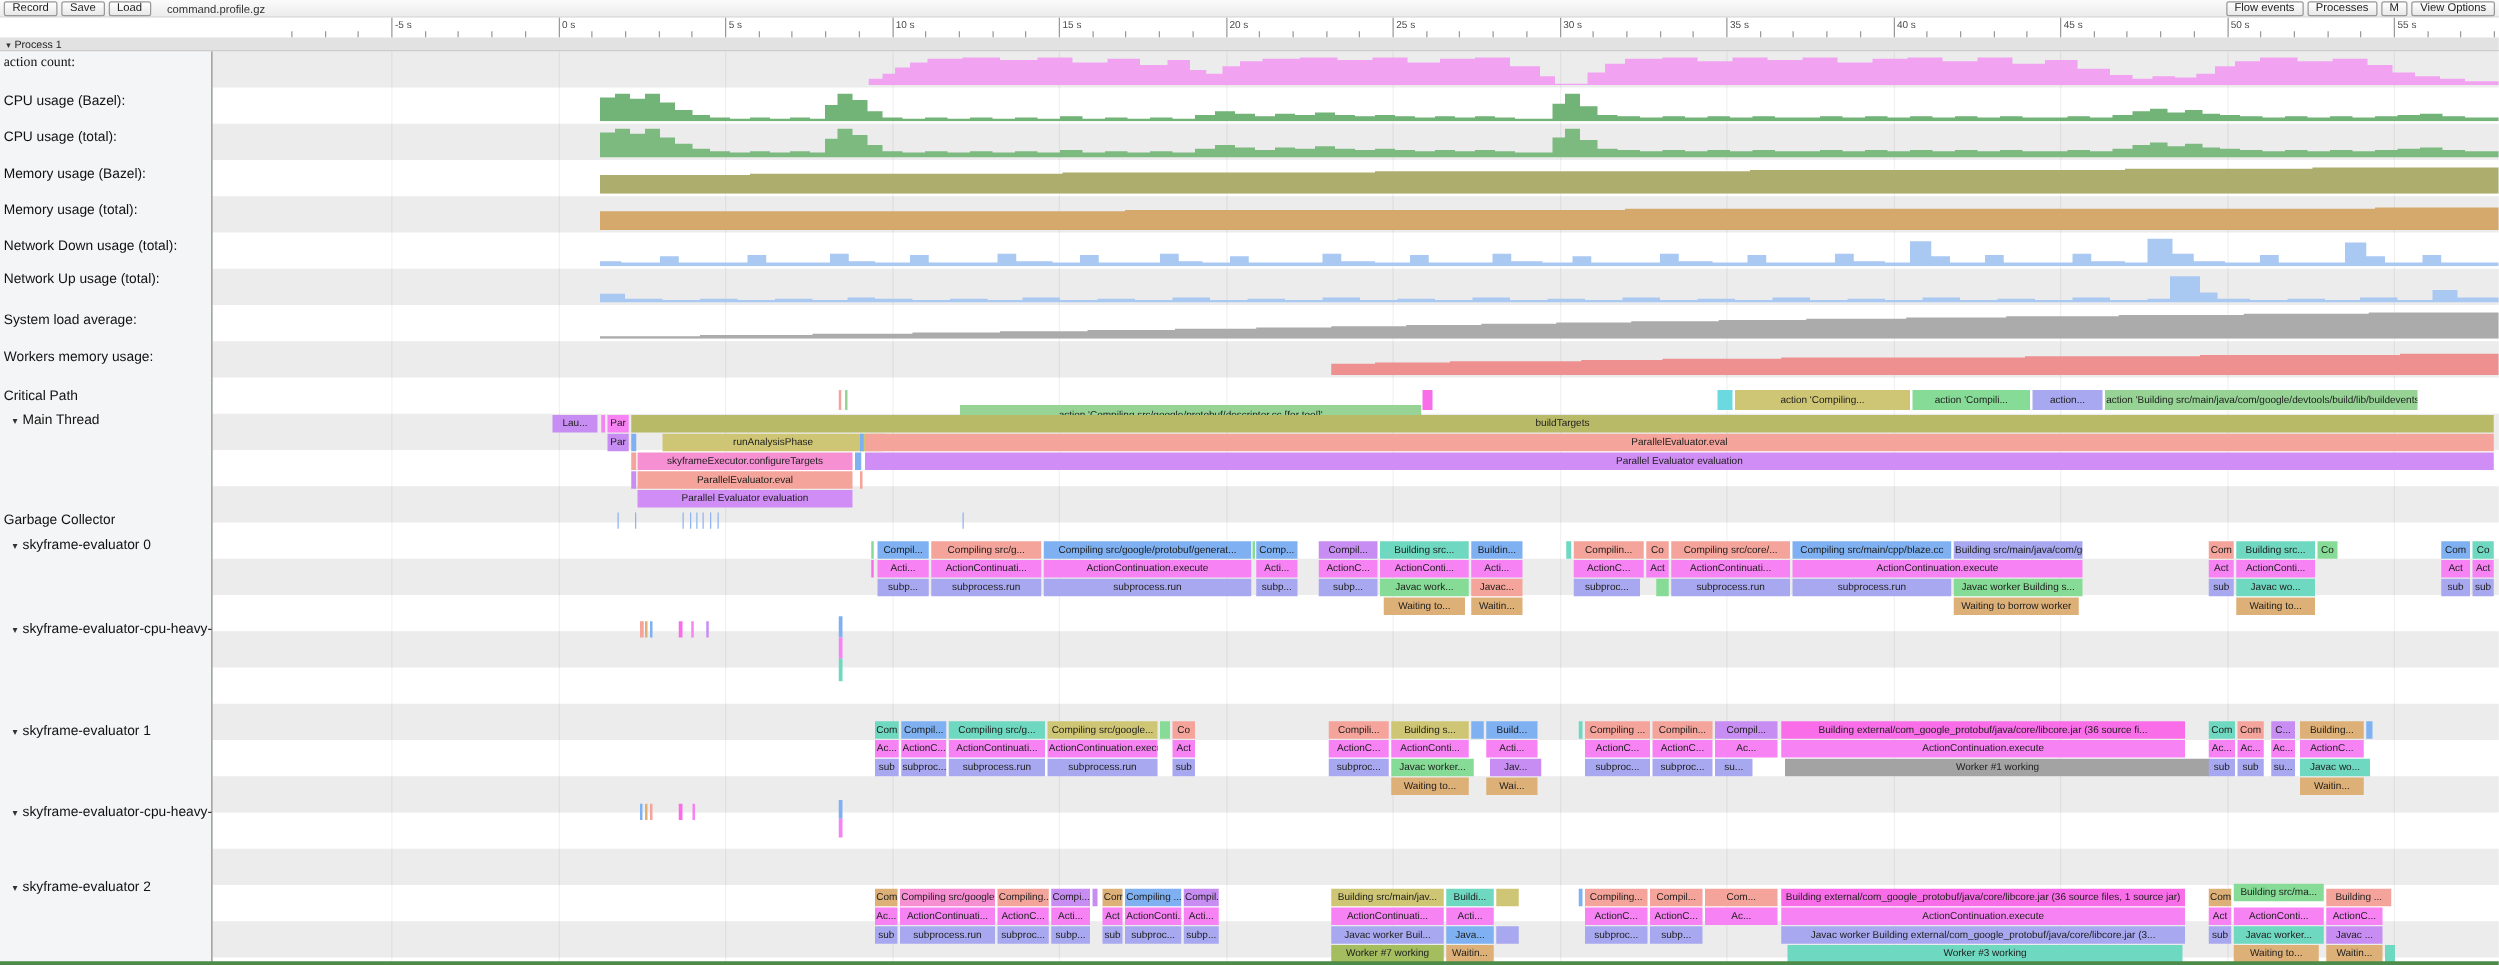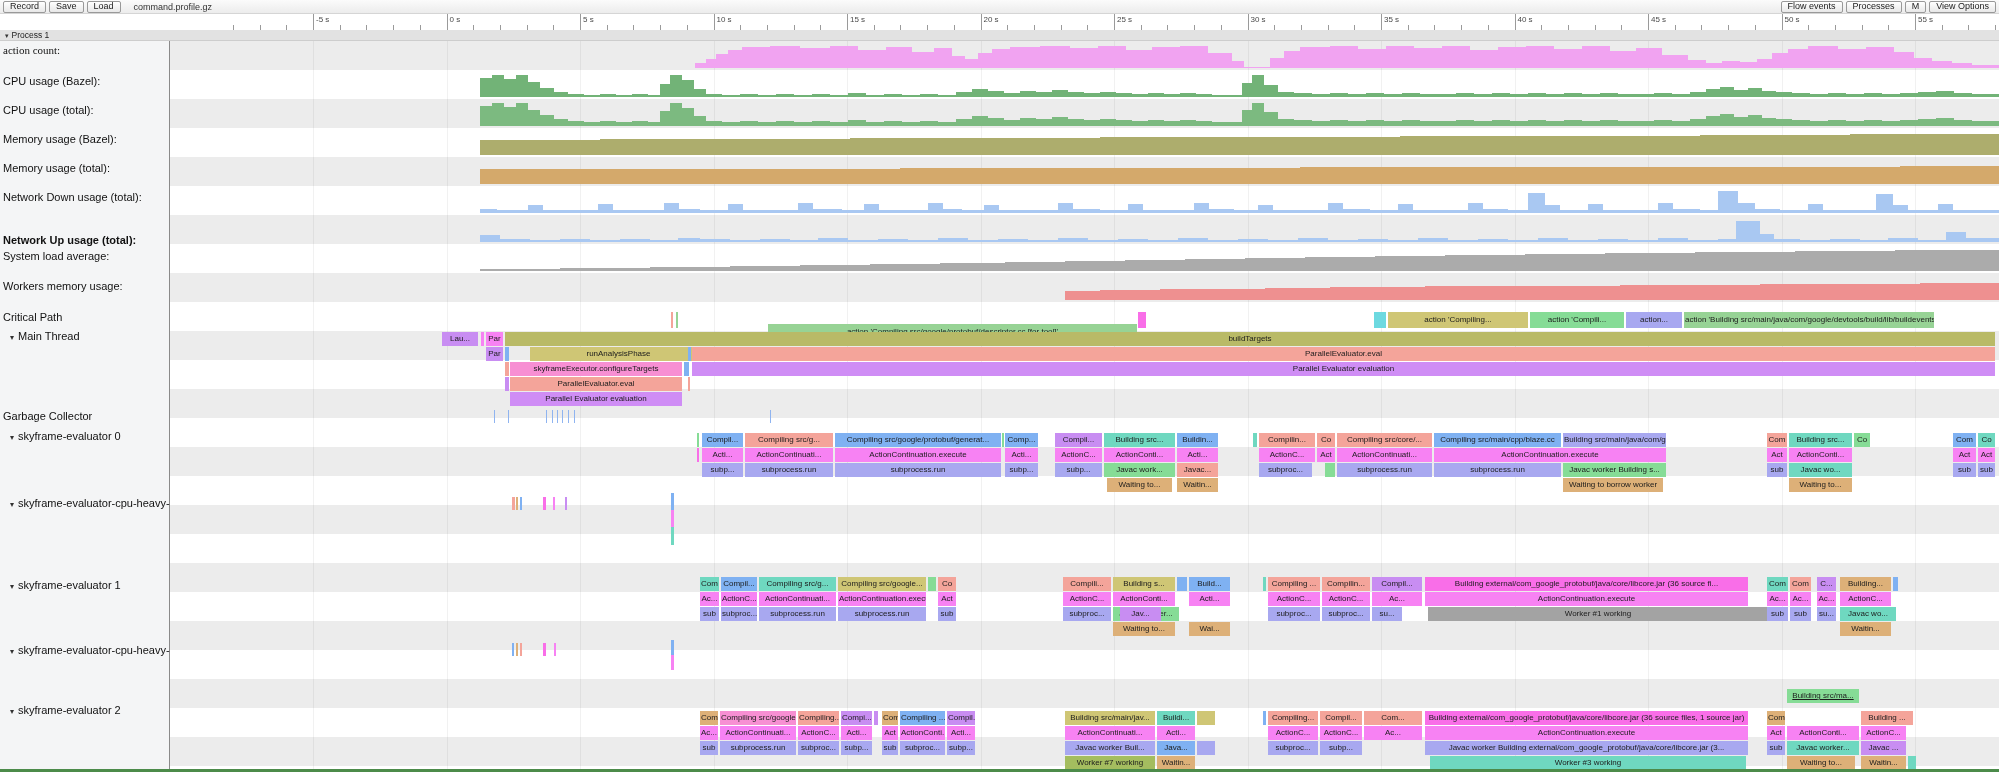--- a/index.html
+++ b/index.html
@@ -317,21 +317,21 @@
         <div class="bar" style="left: 1790px; top: 592px; width: 21px; height: 14px; line-height: 14px; background: rgb(247, 130, 243);">Ac...</div>
         <div class="bar" style="left: 1817px; top: 592px; width: 19px; height: 14px; line-height: 14px; background: rgb(247, 130, 243);">Ac...</div>
         <div class="bar" style="left: 1840px; top: 592px; width: 51px; height: 14px; line-height: 14px; background: rgb(247, 130, 243);">ActionC...</div>
         <div class="bar" style="left: 700px; top: 607px; width: 19px; height: 14px; line-height: 14px; background: rgb(168, 168, 240);">sub</div>
         <div class="bar" style="left: 721px; top: 607px; width: 36px; height: 14px; line-height: 14px; background: rgb(168, 168, 240);">subproc...</div>
         <div class="bar" style="left: 759px; top: 607px; width: 77px; height: 14px; line-height: 14px; background: rgb(168, 168, 240);">subprocess.run</div>
         <div class="bar" style="left: 838px; top: 607px; width: 88px; height: 14px; line-height: 14px; background: rgb(168, 168, 240);">subprocess.run</div>
         <div class="bar" style="left: 938px; top: 607px; width: 18px; height: 14px; line-height: 14px; background: rgb(168, 168, 240);">sub</div>
         <div class="bar" style="left: 1063px; top: 607px; width: 48px; height: 14px; line-height: 14px; background: rgb(168, 168, 240);">subproc...</div>
         <div class="bar" style="left: 1113px; top: 607px; width: 66px; height: 14px; line-height: 14px; background: rgb(134, 220, 150);">Javac worker...</div>
-        <div class="bar" style="left: 1120px; top: 607px; width: 41px; height: 14px; line-height: 14px; background: rgb(200, 141, 242);">Jav...</div>
+        <div class="bar" style="left: 1192px; top: 607px; width: 41px; height: 14px; line-height: 14px; background: rgb(200, 141, 242);">Jav...</div>
         <div class="bar" style="left: 1268px; top: 607px; width: 52px; height: 14px; line-height: 14px; background: rgb(168, 168, 240);">subproc...</div>
         <div class="bar" style="left: 1322px; top: 607px; width: 48px; height: 14px; line-height: 14px; background: rgb(168, 168, 240);">subproc...</div>
         <div class="bar" style="left: 1372px; top: 607px; width: 30px; height: 14px; line-height: 14px; background: rgb(168, 168, 240);">su...</div>
         <div class="bar" style="left: 1428px; top: 607px; width: 340px; height: 14px; line-height: 14px; background: #a3a3a3;">Worker #1 working</div>
         <div class="bar" style="left: 1767px; top: 607px; width: 21px; height: 14px; line-height: 14px; background: rgb(168, 168, 240);">sub</div>
         <div class="bar" style="left: 1790px; top: 607px; width: 21px; height: 14px; line-height: 14px; background: rgb(168, 168, 240);">sub</div>
         <div class="bar" style="left: 1817px; top: 607px; width: 19px; height: 14px; line-height: 14px; background: rgb(168, 168, 240);">su...</div>
         <div class="bar" style="left: 1840px; top: 607px; width: 56px; height: 14px; line-height: 14px; background: rgb(111, 216, 192);">Javac wo...</div>
         <div class="bar" style="left: 1113px; top: 622px; width: 62px; height: 14px; line-height: 14px; background: rgb(221, 176, 120);">Waiting to...</div>
         <div class="bar" style="left: 1189px; top: 622px; width: 41px; height: 14px; line-height: 14px; background: rgb(221, 176, 120);">Wai...</div>
@@ -346,21 +346,21 @@
         <div class="bar" style="left: 947px; top: 711px; width: 28px; height: 14px; line-height: 14px; background: rgb(200, 141, 242);">Compil...</div>
         <div class="bar" style="left: 1065px; top: 711px; width: 90px; height: 14px; line-height: 14px; background: rgb(207, 198, 117);">Building src/main/jav...</div>
         <div class="bar" style="left: 1157px; top: 711px; width: 38px; height: 14px; line-height: 14px; background: rgb(111, 216, 192);">Buildi...</div>
         <div class="bar" style="left: 1197px; top: 711px; width: 18px; height: 14px; line-height: 14px; background: rgb(207, 198, 117);"></div>
         <div class="bar" style="left: 1263px; top: 711px; width: 3px; height: 14px; line-height: 14px; background: rgb(127, 177, 242);"></div>
         <div class="bar" style="left: 1268px; top: 711px; width: 50px; height: 14px; line-height: 14px; background: rgb(244, 164, 154);">Compiling...</div>
         <div class="bar" style="left: 1320px; top: 711px; width: 42px; height: 14px; line-height: 14px; background: rgb(244, 164, 154);">Compil...</div>
         <div class="bar" style="left: 1364px; top: 711px; width: 58px; height: 14px; line-height: 14px; background: rgb(244, 164, 154);">Com...</div>
         <div class="bar" style="left: 1425px; top: 711px; width: 323px; height: 14px; line-height: 14px; background: rgb(249, 110, 232);">Building external/com_google_protobuf/java/core/libcore.jar (36 source files, 1 source jar)</div>
         <div class="bar" style="left: 1767px; top: 711px; width: 18px; height: 14px; line-height: 14px; background: rgb(221, 176, 120);">Com</div>
-        <div class="bar" style="left: 1787px; top: 689px; width: 72px; height: 14px; line-height: 14px; background: rgb(134, 220, 150); text-decoration: underline;">Building src/ma...</div>
+        <div class="bar" style="left: 1787px; top: 707px; width: 72px; height: 14px; line-height: 14px; background: rgb(134, 220, 150);">Building src/ma...</div>
         <div class="bar" style="left: 1861px; top: 711px; width: 52px; height: 14px; line-height: 14px; background: rgb(244, 164, 154);">Building ...</div>
         <div class="bar" style="left: 700px; top: 726px; width: 18px; height: 14px; line-height: 14px; background: rgb(247, 130, 243);">Ac...</div>
         <div class="bar" style="left: 720px; top: 726px; width: 76px; height: 14px; line-height: 14px; background: rgb(247, 130, 243);">ActionContinuati...</div>
         <div class="bar" style="left: 798px; top: 726px; width: 41px; height: 14px; line-height: 14px; background: rgb(247, 130, 243);">ActionC...</div>
         <div class="bar" style="left: 841px; top: 726px; width: 31px; height: 14px; line-height: 14px; background: rgb(247, 130, 243);">Acti...</div>
         <div class="bar" style="left: 882px; top: 726px; width: 16px; height: 14px; line-height: 14px; background: rgb(247, 130, 243);">Act</div>
         <div class="bar" style="left: 900px; top: 726px; width: 45px; height: 14px; line-height: 14px; background: rgb(247, 130, 243);">ActionConti...</div>
         <div class="bar" style="left: 947px; top: 726px; width: 28px; height: 14px; line-height: 14px; background: rgb(247, 130, 243);">Acti...</div>
         <div class="bar" style="left: 1065px; top: 726px; width: 90px; height: 14px; line-height: 14px; background: rgb(247, 130, 243);">ActionContinuati...</div>
         <div class="bar" style="left: 1157px; top: 726px; width: 38px; height: 14px; line-height: 14px; background: rgb(247, 130, 243);">Acti...</div>
@@ -420,21 +420,21 @@
         <div class="tick" style="left: 671px; top: 655px; width: 3px; height: 15px; background: rgb(247, 130, 243);"></div>
       </div>
     <div id="bottomline"></div>
     <div id="sidebar">
         <div class="sbitem" style="left: 3px; top: 3px; font-family: Liberation Serif, serif;"><span>action count:</span></div>
         <div class="sbitem" style="left: 3px; top: 34px;"><span>CPU usage (Bazel):</span></div>
         <div class="sbitem" style="left: 3px; top: 63px;"><span>CPU usage (total):</span></div>
         <div class="sbitem" style="left: 3px; top: 92px;"><span>Memory usage (Bazel):</span></div>
         <div class="sbitem" style="left: 3px; top: 121px;"><span>Memory usage (total):</span></div>
         <div class="sbitem" style="left: 3px; top: 150px;"><span>Network Down usage (total):</span></div>
-        <div class="sbitem" style="left: 3px; top: 193px; font-weight: bold;"><span>Network Up usage (total):</span></div>
+        <div class="sbitem" style="left: 3px; top: 176px;"><span>Network Up usage (total):</span></div>
         <div class="sbitem" style="left: 3px; top: 209px;"><span>System load average:</span></div>
         <div class="sbitem" style="left: 3px; top: 239px;"><span>Workers memory usage:</span></div>
         <div class="sbitem" style="left: 3px; top: 270px;"><span>Critical Path</span></div>
         <div class="sbitem" style="left: 10px; top: 289px;"><span class="sbarrow">▾</span><span>Main Thread</span></div>
         <div class="sbitem" style="left: 3px; top: 369px;"><span>Garbage Collector</span></div>
         <div class="sbitem" style="left: 10px; top: 389px;"><span class="sbarrow">▾</span><span>skyframe-evaluator 0</span></div>
         <div class="sbitem" style="left: 10px; top: 456px;"><span class="sbarrow">▾</span><span>skyframe-evaluator-cpu-heavy-</span></div>
         <div class="sbitem" style="left: 10px; top: 538px;"><span class="sbarrow">▾</span><span>skyframe-evaluator 1</span></div>
         <div class="sbitem" style="left: 10px; top: 603px;"><span class="sbarrow">▾</span><span>skyframe-evaluator-cpu-heavy-</span></div>
         <div class="sbitem" style="left: 10px; top: 663px;"><span class="sbarrow">▾</span><span>skyframe-evaluator 2</span></div>

